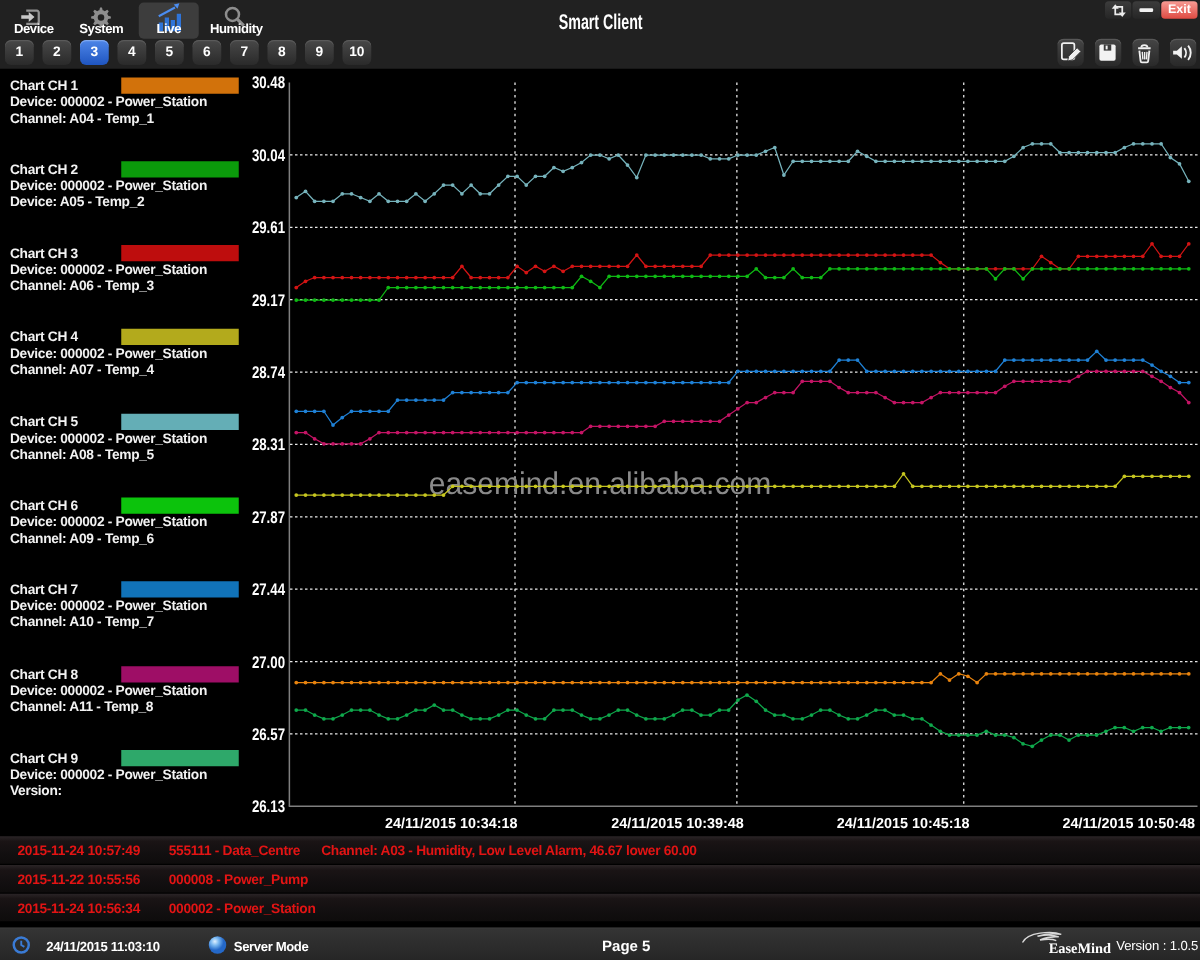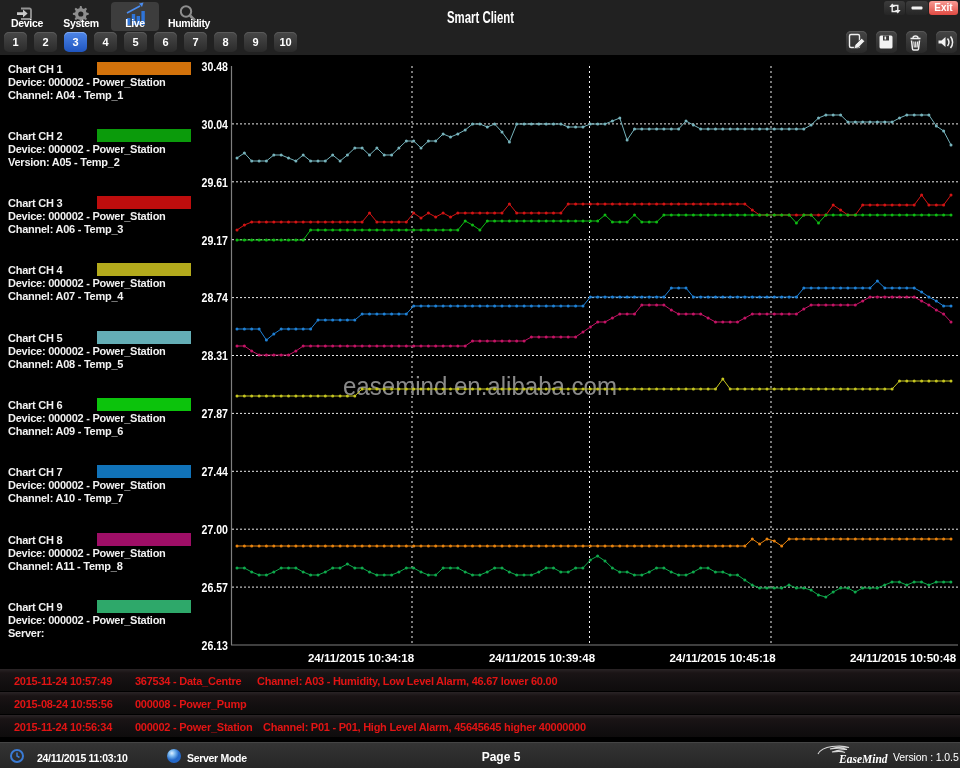--- a/index.html
+++ b/index.html
@@ -23,21 +23,21 @@
 .ax{stroke:#7f7f7f;stroke-width:1.2}
 #wm{fill:#8a8a8a;font-size:25px;text-anchor:middle}
 .s_cy polyline{fill:none;stroke:#76B3BC;stroke-width:1} .s_cy circle{r:1.5px;fill:#76B3BC}.s_rd polyline{fill:none;stroke:#D31414;stroke-width:1} .s_rd circle{r:1.5px;fill:#D31414}.s_gr polyline{fill:none;stroke:#0FBA14;stroke-width:1} .s_gr circle{r:1.5px;fill:#0FBA14}.s_bl polyline{fill:none;stroke:#1F81D6;stroke-width:1} .s_bl circle{r:1.5px;fill:#1F81D6}.s_cr polyline{fill:none;stroke:#C41465;stroke-width:1} .s_cr circle{r:1.5px;fill:#C41465}.s_ye polyline{fill:none;stroke:#C6C620;stroke-width:1} .s_ye circle{r:1.5px;fill:#C6C620}.s_or polyline{fill:none;stroke:#E8830E;stroke-width:1} .s_or circle{r:1.5px;fill:#E8830E}.s_bg polyline{fill:none;stroke:#0FA94C;stroke-width:1} .s_bg circle{r:1.5px;fill:#0FA94C}
 .arow{position:absolute;left:0;width:960px;height:22px;background:linear-gradient(#2a2426 0px,#1a1415 4px,#120f10 14px,#0e0c0c 22px);color:#e21414;font-size:11px;font-weight:bold}
 .arow span{position:absolute;top:6px;white-space:pre;letter-spacing:-0.25px}
 #footer{position:absolute;left:0;top:742px;width:960px;height:26px;background:linear-gradient(#343434,#262626);border-top:1px solid #454545;color:#fff}
 #ftime{position:absolute;left:37px;top:9px;font-size:10.5px;letter-spacing:-0.3px;font-weight:bold}
 #fmode{position:absolute;left:187px;top:9px;font-size:10.5px;letter-spacing:-0.3px;font-weight:bold}
 #fpage{position:absolute;left:451px;top:7px;width:100px;text-align:center;font-size:12px;font-weight:bold}
 #fver{position:absolute;left:893px;top:8px;font-size:10.5px;letter-spacing:-0.1px;white-space:nowrap}
-#flogo{position:absolute;left:839px;top:10px;white-space:nowrap;font-size:11.5px;font-weight:bold;font-style:italic;font-family:"Liberation Serif",serif;color:#fff}
+#flogo{position:absolute;left:839px;top:10px;white-space:nowrap;font-size:11.5px;font-weight:bold;font-family:"Liberation Serif",serif;color:#fff}
 </style></head><body>
 <div id="app">
 <svg id="chart" width="960" height="768" viewBox="0 0 960 768">
 <line x1="231.5" y1="66" x2="231.5" y2="645" class="ax"></line>
 <line x1="231" y1="645" x2="958" y2="645" class="ax"></line>
 <line x1="232" y1="123.9" x2="958" y2="123.9" class="hg"></line>
       <line x1="232" y1="181.8" x2="958" y2="181.8" class="hg"></line>
       <line x1="232" y1="239.7" x2="958" y2="239.7" class="hg"></line>
       <line x1="232" y1="297.6" x2="958" y2="297.6" class="hg"></line>
       <line x1="232" y1="355.5" x2="958" y2="355.5" class="hg"></line>
@@ -875,21 +875,21 @@
 </svg>
 <div class="entry" style="top:62.5px">
       <div class="l1">Chart CH 1</div>
       <div>Device: 000002 - Power_Station</div>
       <div>Channel: A04 - Temp_1</div>
     </div>
     <div class="sw" style="top:61.5px;background:#D2720B"></div>
     <div class="entry" style="top:129.8px">
       <div class="l1">Chart CH 2</div>
       <div>Device: 000002 - Power_Station</div>
-      <div>Version: A05 - Temp_2</div>
+      <div>Device: A05 - Temp_2</div>
     </div>
     <div class="sw" style="top:128.8px;background:#0B9B0B"></div>
     <div class="entry" style="top:197.1px">
       <div class="l1">Chart CH 3</div>
       <div>Device: 000002 - Power_Station</div>
       <div>Channel: A06 - Temp_3</div>
     </div>
     <div class="sw" style="top:196.1px;background:#BE0D0D"></div>
     <div class="entry" style="top:264.4px">
       <div class="l1">Chart CH 4</div>
@@ -917,21 +917,21 @@
     <div class="sw" style="top:465.29999999999995px;background:#1173B9"></div>
     <div class="entry" style="top:533.5999999999999px">
       <div class="l1">Chart CH 8</div>
       <div>Device: 000002 - Power_Station</div>
       <div>Channel: A11 - Temp_8</div>
     </div>
     <div class="sw" style="top:532.5999999999999px;background:#9E0E66"></div>
     <div class="entry" style="top:600.9px">
       <div class="l1">Chart CH 9</div>
       <div>Device: 000002 - Power_Station</div>
-      <div>Server:</div>
+      <div>Version:</div>
     </div>
     <div class="sw" style="top:599.9px;background:#2EA86A"></div>
 <div id="hdr">
   <svg width="960" height="55" style="position:absolute;left:0;top:0">
 
     <g stroke="#949494" stroke-width="1.8" fill="none">
       <path d="M21 8.5 h8.5 a1.5 1.5 0 0 1 1.5 1.5 v7.5 a1.5 1.5 0 0 1 -1.5 1.5 h-8.5"></path>
     </g>
     <g fill="#c8c8c8">
           <path d="M17 12.2 h6 v-2.6 l4.6 4 -4.6 4 v-2.6 h-6 z"></path>
@@ -1037,31 +1037,30 @@
       <path d="M892.2 6.2 v5.3 h5.2"></path>
       <path d="M897.8 10.8 v-5.3 h-5.2"></path>
     </g>
     <path d="M889.4 7 l2.8-3.6 2.8 3.6z" fill="#ededed"></path>
     <path d="M900.6 10 l-2.8 3.6 -2.8-3.6z" fill="#ededed"></path>
     <rect x="911.5" y="6.5" width="11" height="3" rx="1" fill="#f2f2f2"></rect>
   </svg>
 </div>
 <div class="arow" style="top:669px">
       <span style="left:14px">2015-11-24 10:57:49</span>
-      <span style="left:135px">367534 - Data_Centre</span>
+      <span style="left:135px">555111 - Data_Centre</span>
       <span style="left:257px">Channel: A03 - Humidity, Low Level Alarm, 46.67 lower 60.00</span>
     </div>
     <div class="arow" style="top:692px">
-      <span style="left:14px">2015-08-24 10:55:56</span>
+      <span style="left:14px">2015-11-22 10:55:56</span>
       <span style="left:135px">000008 - Power_Pump</span>
     </div>
     <div class="arow" style="top:715px">
       <span style="left:14px">2015-11-24 10:56:34</span>
       <span style="left:135px">000002 - Power_Station</span>
-      <span style="left:263px">Channel: P01 - P01, High Level Alarm, 45645645 higher 40000000</span>
     </div>
 <div id="footer">
   <svg width="960" height="26" style="position:absolute;left:0;top:0">
     <circle cx="17" cy="13" r="6" fill="none" stroke="#3a7bd5" stroke-width="2"></circle>
     <path d="M17 9.5 v3.5 l2.5 1.5" stroke="#3a7bd5" stroke-width="1.5" fill="none"></path>
     <defs>
           <radialGradient id="sph" cx="35%" cy="30%">
             <stop offset="0%" stop-color="#dff0ff"></stop>
             <stop offset="45%" stop-color="#7ab8f0"></stop>
             <stop offset="100%" stop-color="#2468c8"></stop>

